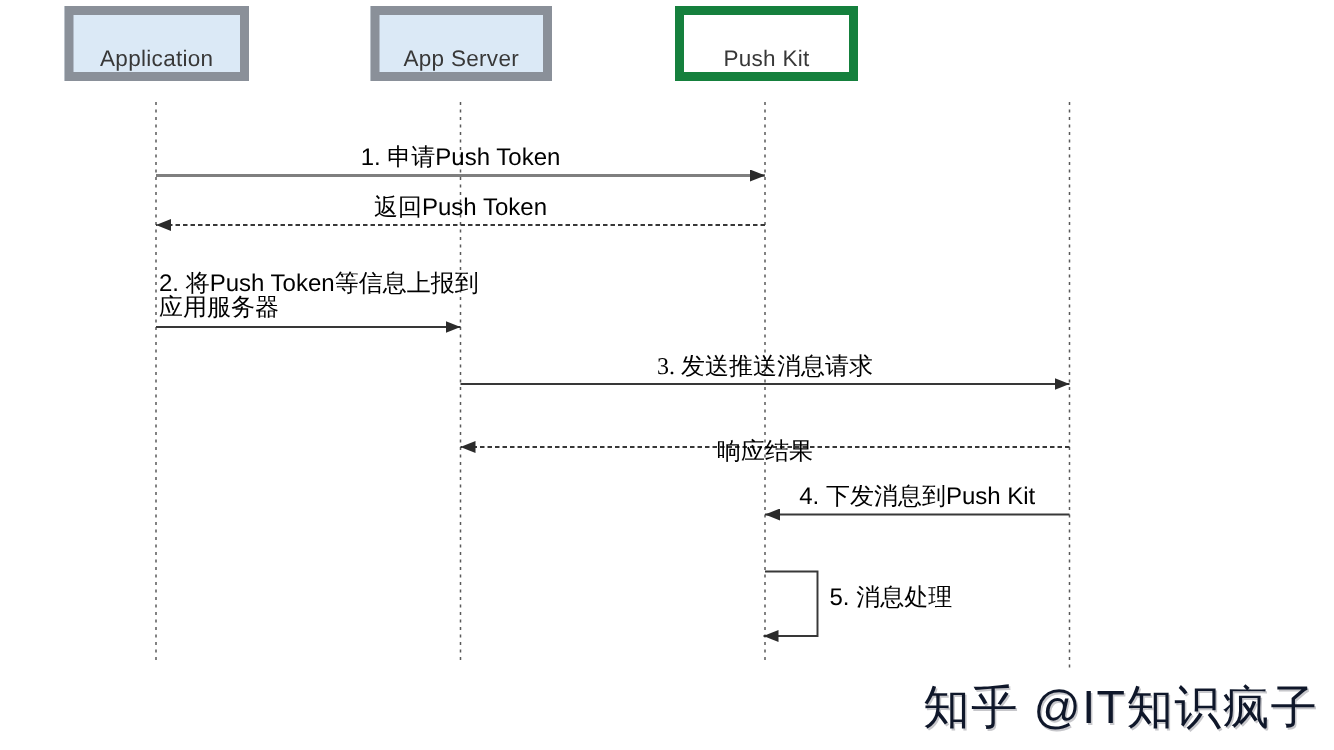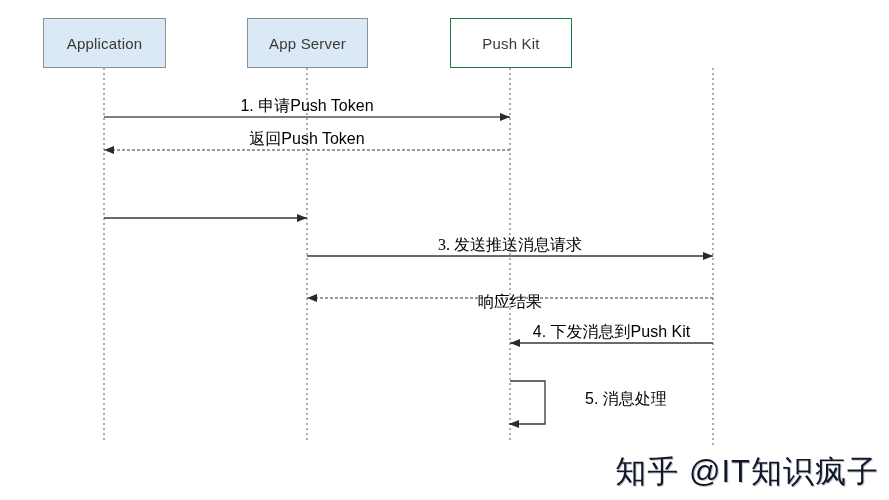--- a/index.html
+++ b/index.html
@@ -11,42 +11,42 @@
     font-family: "Liberation Sans", "DejaVu Sans", sans-serif;
     overflow: hidden;
   }
   .lines { position: absolute; left: 0; top: 0; }
   .lifeline { stroke: #5a5a5a; stroke-width: 1; stroke-dasharray: 2 3; fill: none; }
   .m-gray  { stroke: #7f7f7f; stroke-width: 2;   fill: none; }
   .m-solid { stroke: #383838; stroke-width: 1.3; fill: none; }
   .m-dash  { stroke: #383838; stroke-width: 1.2; stroke-dasharray: 3 2; fill: none; }
   .actor {
     position: absolute;
-    top: 18px;
+    top: 4px;
     height: 50px;
     box-sizing: border-box;
     background: #ffffff;
-    border: 1px solid #15803d;
+    border: 6px solid #15803d;
     display: flex;
-    align-items: center;
+    align-items: flex-end;
     justify-content: center;
     font-size: 15px;
     color: #383838;
     letter-spacing: 0.2px;
   }
   .actor.blue { background: #dbe9f6; border-color: #8a9099; }
   .msg {
     position: absolute;
     font-size: 16px;
     color: #000000;
     text-align: center;
     line-height: 16px;
   }
   .msg.left { text-align: left; }
-  .msg.nowrap { white-space: nowrap; margin-left: 32px; }
+  .msg.nowrap { white-space: nowrap; }
   .watermark {
     position: absolute;
     top: 451px;
     right: 10px;
     font-size: 31px;
     color: #0f172a;
     letter-spacing: 1px;
     text-shadow: 1px 1px 0 #c7c7cb;
     white-space: nowrap;
   }
@@ -82,20 +82,21 @@
   </div>
   <div class="actor" style="left:450px; width:122px;">
     <span>Push Kit</span>
   </div>
   <div class="actor blue" style="left:247px; width:121px;">
     <span>App Server</span>
   </div>
 
   <div class="msg" style="left:104px; width:406px; top:98px;">1. 申请Push Token</div>
   <div class="msg" style="left:104px; width:406px; top:131px;">返回Push Token</div>
+  <div class="msg left" style="left:106px; width:214px; top:182px;">2. 将Push Token等信息上报到应用服务器</div>
   <div class="msg" style="left:307px; width:406px; top:237px;font-family:Liberation Serif, serif;">3. 发送推送消息请求</div>
   <div class="msg" style="left:307px; width:406px; top:279px;margin-top:15px;">响应结果</div>
   <div class="msg" style="left:510px; width:203px; top:324px;">4. 下发消息到Push Kit</div>
   <div class="msg left nowrap" style="left:553px; top:391px;">5. 消息处理</div>
 
   <div class="watermark">知乎 @IT知识疯子</div>
 
 </div>
 
 </body></html>

